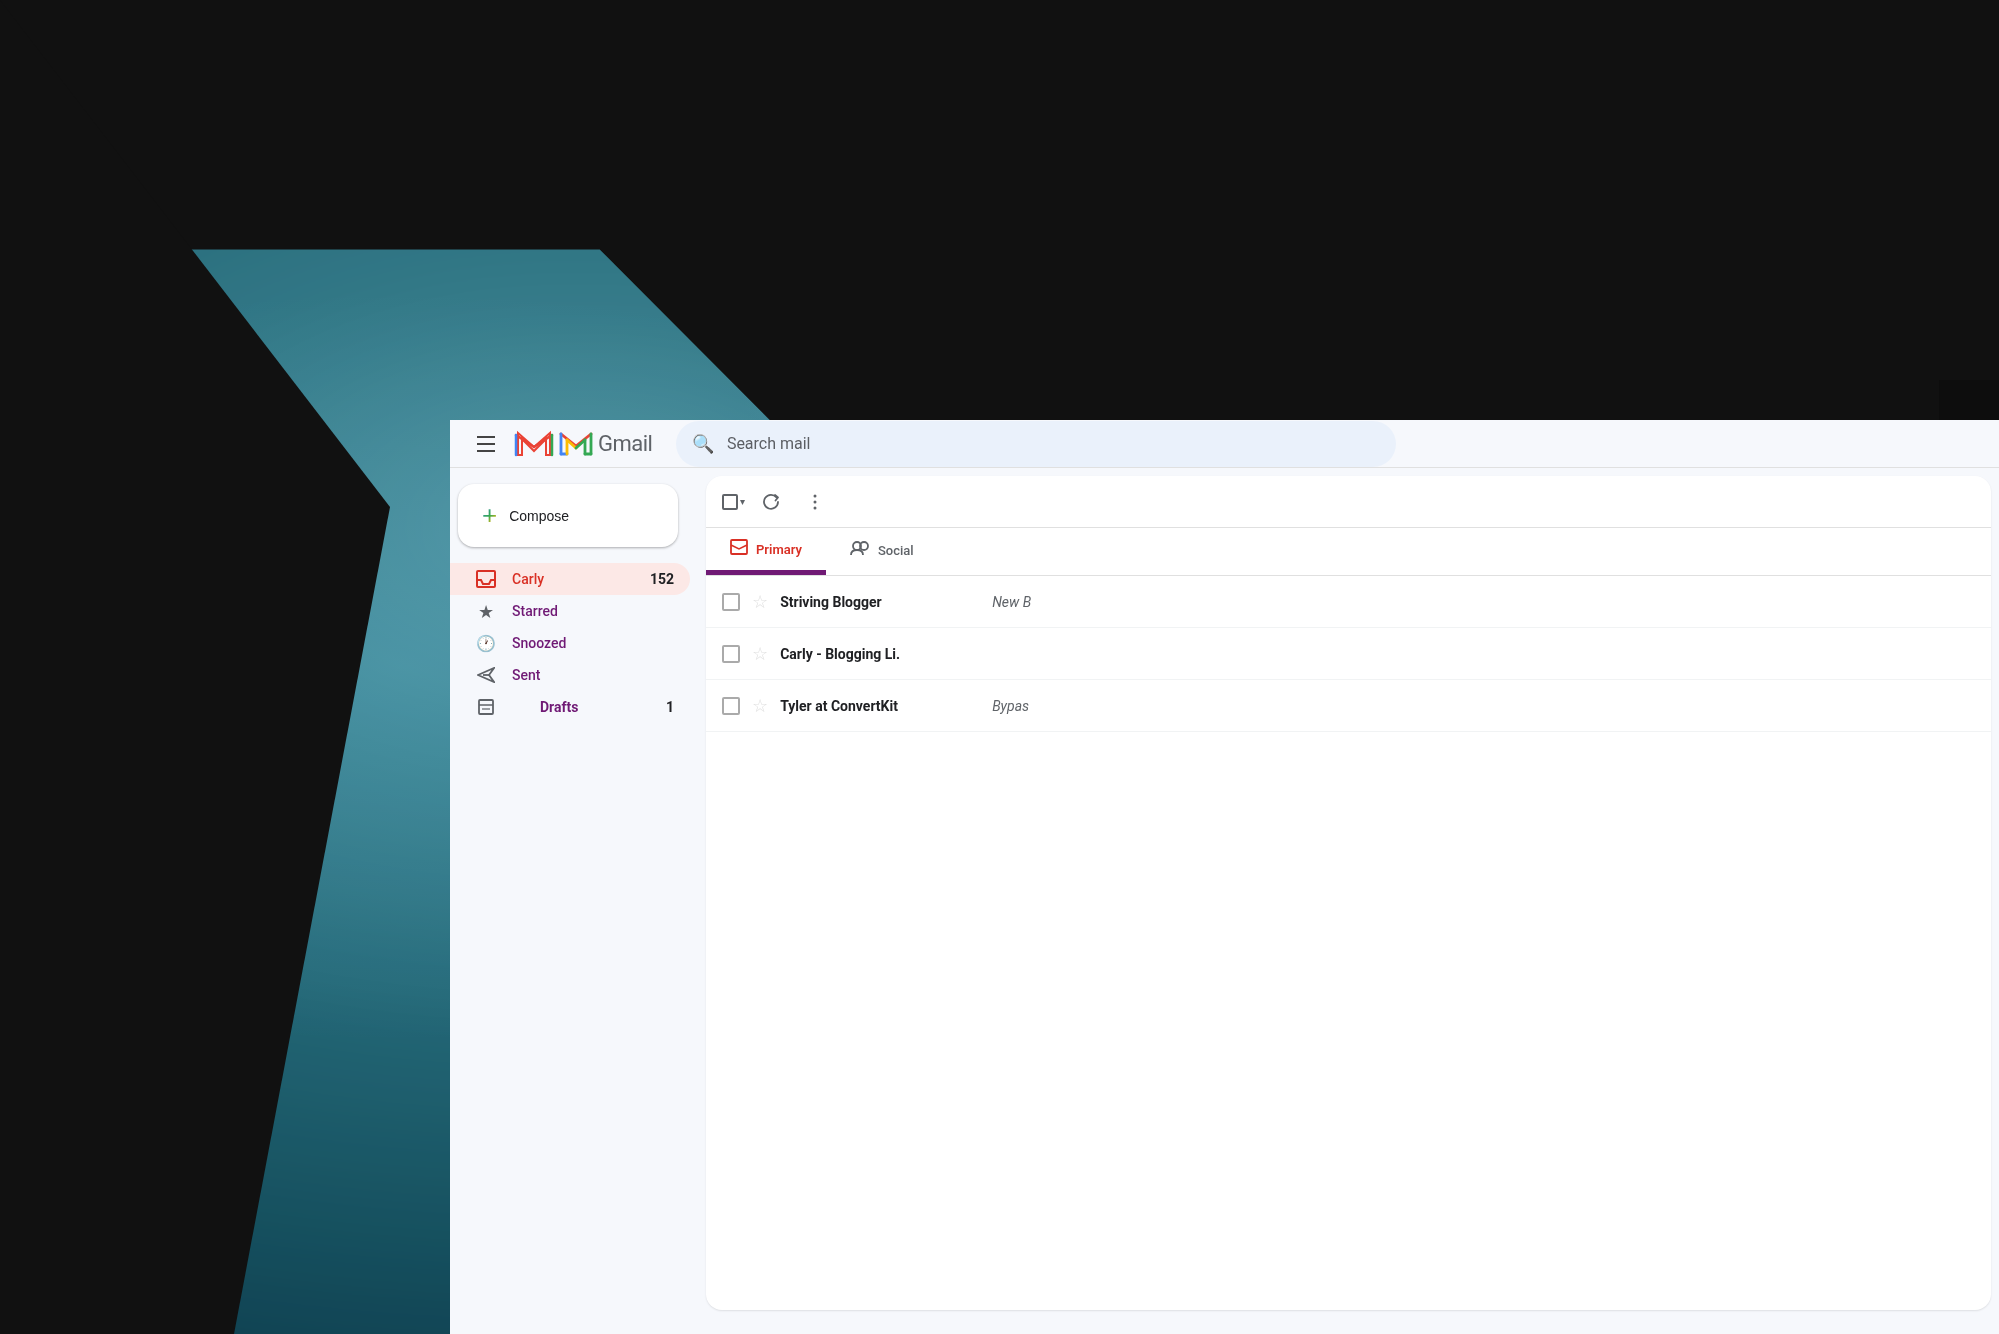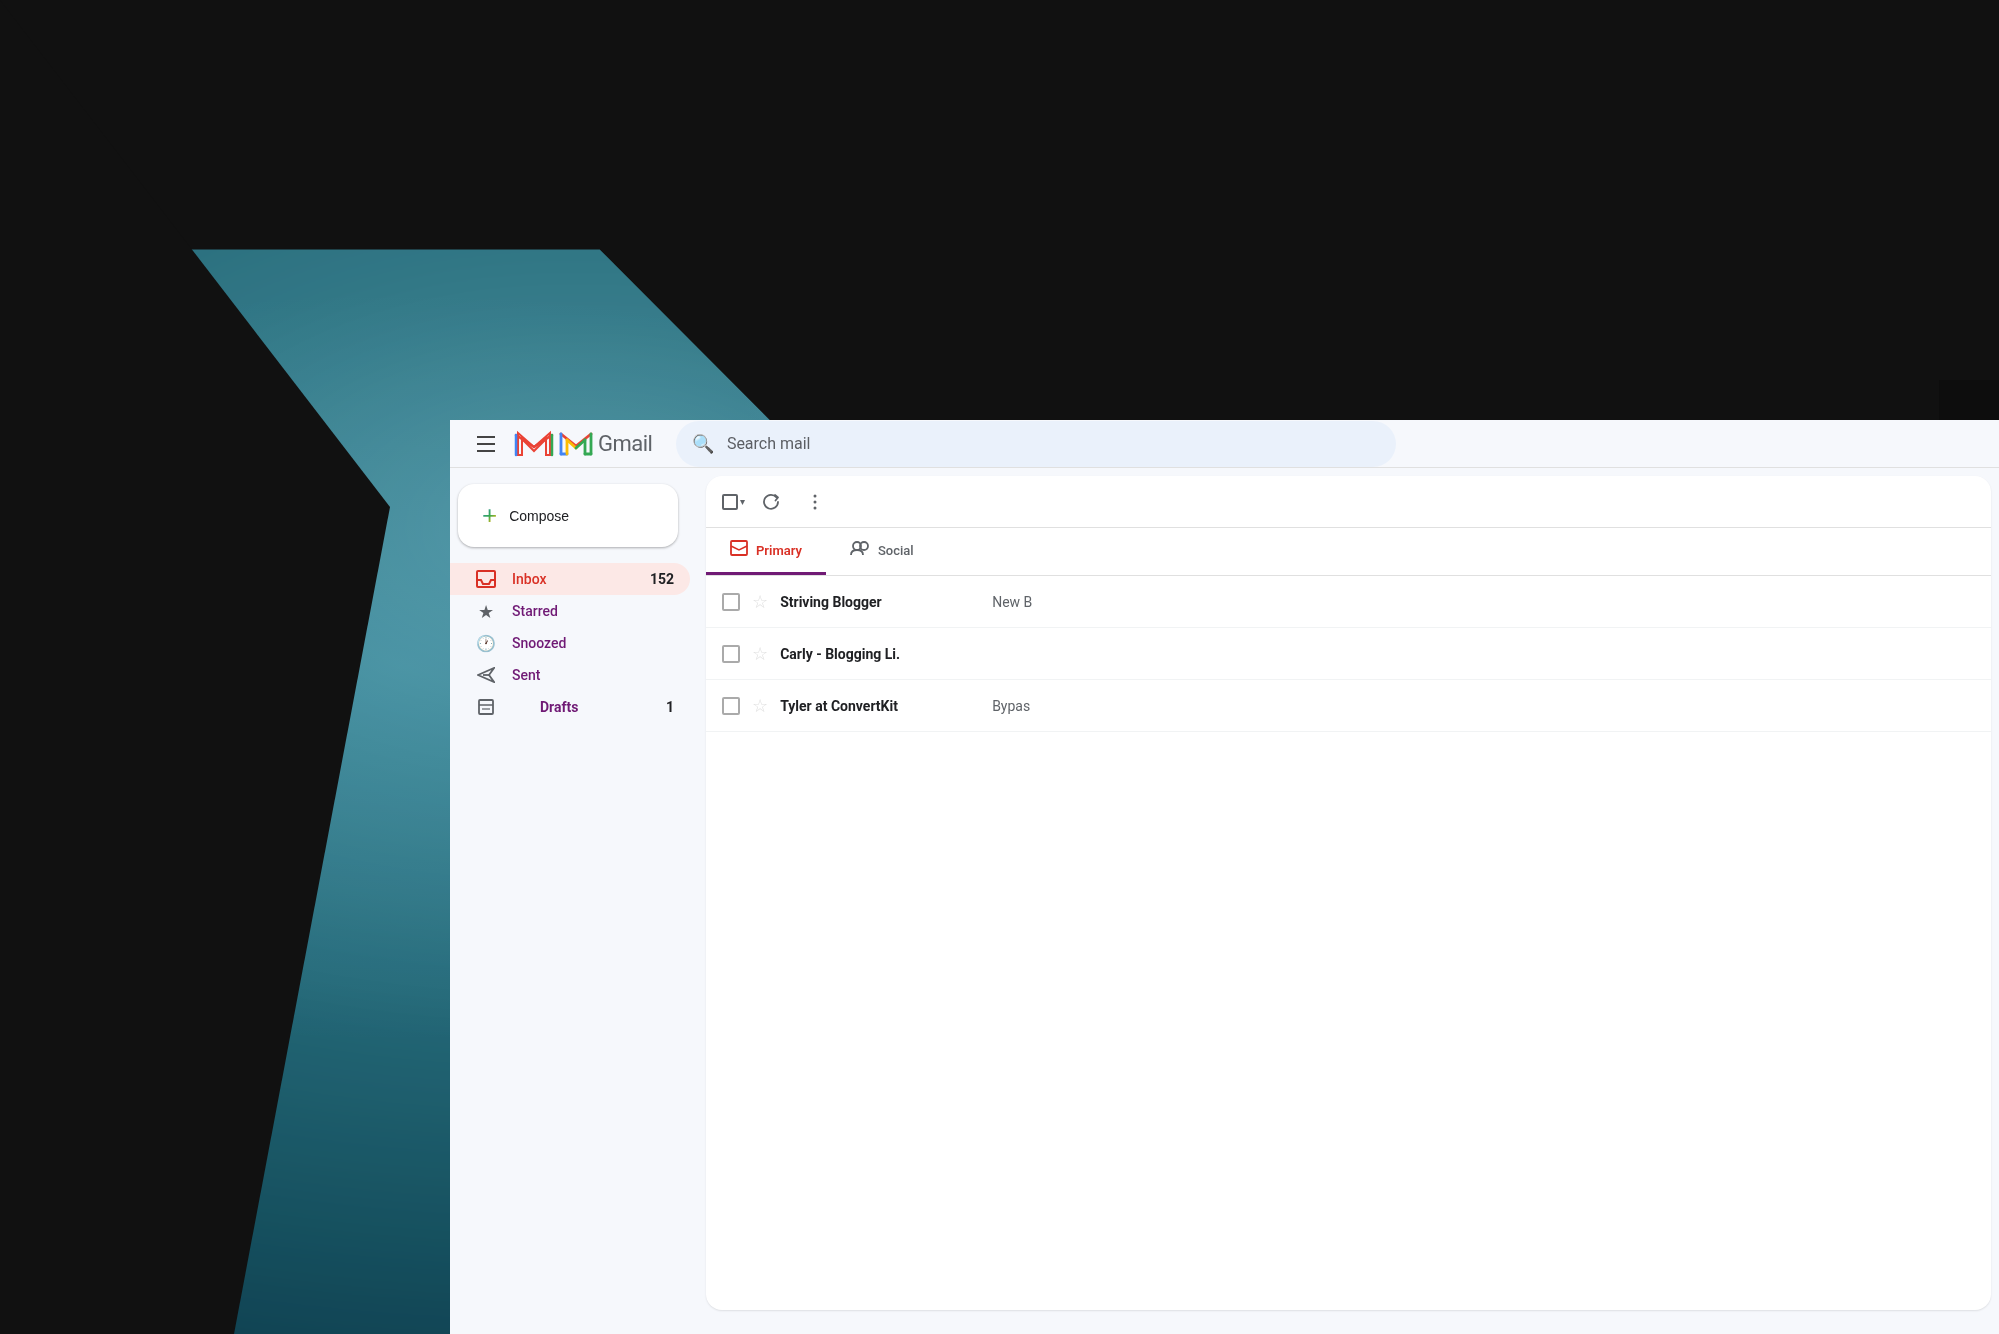--- a/index.html
+++ b/index.html
@@ -251,21 +251,21 @@
       font-size: 13px;
       font-weight: 500;
       color: #5f6368;
       border-bottom: 3px solid transparent;
       position: relative;
       height: 100%;
     }
 
     .tab.active {
       color: #d93025;
-      border-bottom: 3px solid #701a75;
+      border-bottom: 5px solid #701a75;
     }
 
     .tab-icon {
       font-size: 16px;
     }
 
     .tab.active .tab-icon {
       color: #d93025;
     }
 
@@ -304,20 +304,21 @@
       text-overflow: ellipsis;
       flex-shrink: 0;
     }
 
     .email-preview {
       flex: 1;
       color: #5f6368;
       white-space: nowrap;
       overflow: hidden;
       text-overflow: ellipsis;
+      font-style: italic;
     }
 
     
     .bg-overlay {
       position: absolute;
       inset: 0;
       background: 
         radial-gradient(ellipse 60% 40% at 20% 50%, rgba(100,180,200,0.4) 0%, transparent 70%),
         radial-gradient(ellipse 40% 60% at 60% 20%, rgba(150,210,220,0.3) 0%, transparent 60%),
         radial-gradient(ellipse 50% 50% at 80% 70%, rgba(80,140,160,0.3) 0%, transparent 70%);
@@ -411,21 +412,21 @@
         <span>Compose</span>
       </button>
 
       <div class="nav-item active">
         <span class="nav-icon">
           <svg width="20" height="18" viewBox="0 0 20 18">
             <rect x="1" y="1" width="18" height="16" rx="1" fill="none" stroke="#d93025" stroke-width="2"></rect>
             <polyline points="1,10 5,10 7,14 13,14 15,10 19,10" fill="none" stroke="#d93025" stroke-width="2"></polyline>
           </svg>
         </span>
-        <span class="nav-label">Inbox</span>
+        <span class="nav-label">Carly</span>
         <span class="nav-count">152</span>
       </div>
 
       <div class="nav-item">
         <span class="nav-icon" style="color:#5f6368; font-size:18px;">★</span>
         <span class="nav-label">Starred</span>
       </div>
 
       <div class="nav-item">
         <span class="nav-icon" style="color:#5f6368; font-size:16px;">🕐</span>

